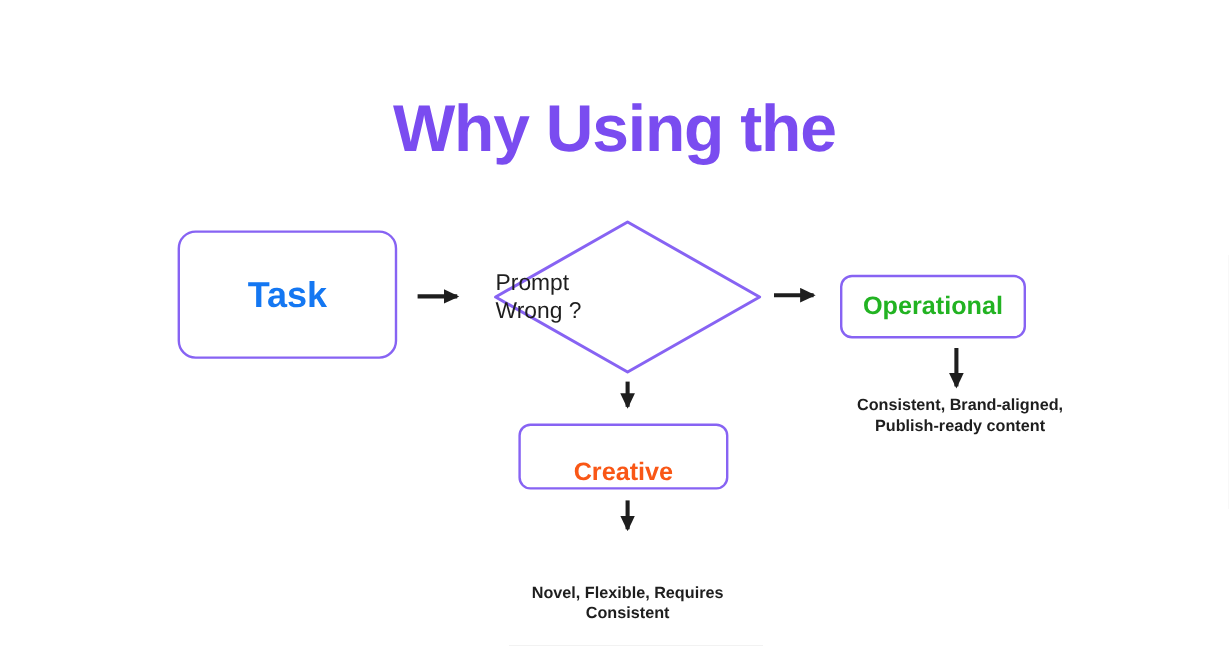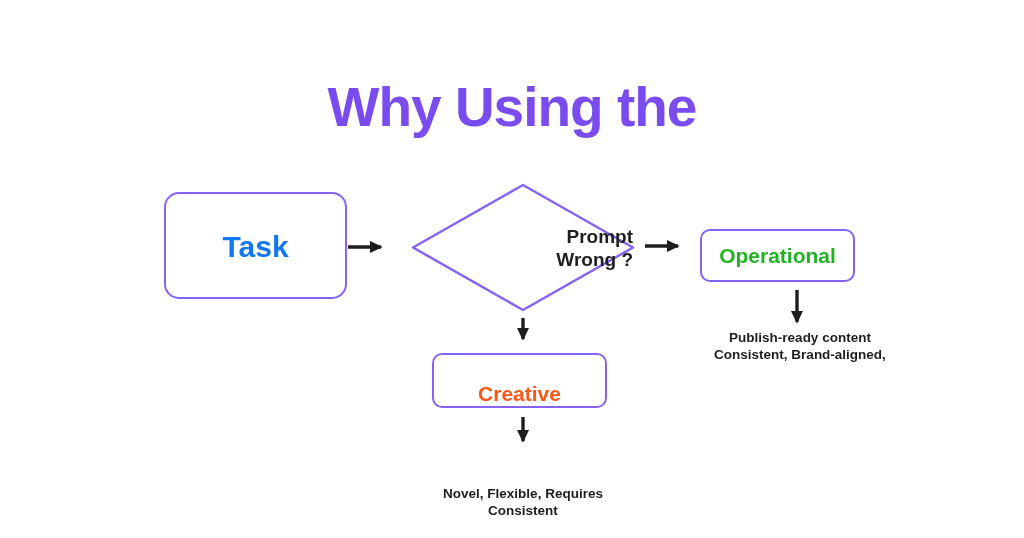--- a/index.html
+++ b/index.html
@@ -52,21 +52,21 @@
     background: #ffffff;
     border: 2.5px solid var(--c-node_border, #8763f3);
     box-sizing: border-box;
     display: flex;
     flex-direction: column;
     align-items: center;
     justify-content: center;
     text-align: center;
   }
   .node-task {
-    left: 164px; top: 192px;
+    left: 148px; top: 192px;
     width: 183px; height: 107px;
     border-radius: 15px;
   }
   .task-label {
     color: var(--c-task_label, #1477f2);
     font-size: 30px;
     font-weight: bold;
     line-height: 34px;
     margin-top: 2px;
   }
@@ -74,24 +74,24 @@
     color: var(--c-text, #1e1e1e);
     font-size: 13.5px;
     font-weight: bold;
     line-height: 16.5px;
     margin-top: 4px;
   }
   .decision-label {
     position: absolute;
     left: 413px; top: 225px;
     width: 220px;
-    text-align: right;
+    text-align: left;
     color: var(--c-text, #1e1e1e);
     font-size: 19px;
-    font-weight: bold;
+    font-weight: normal;
     line-height: 23px;
   }
   .node-operational {
     left: 700px; top: 229px;
     width: 155px; height: 53px;
     border-radius: 10px;
   }
   .operational-label {
     color: var(--c-operational_label, #22b322);
     font-size: 21px;
@@ -154,22 +154,22 @@
 
   <div class="node node-operational">
     <div class="operational-label">Operational</div>
   </div>
 
   <div class="node node-creative">
     <div class="creative-label">Creative</div>
   </div>
 
   <div class="outcome outcome-operational">
+    <span class="oline">Consistent, Brand-aligned,</span>
     <span class="oline">Publish-ready content</span>
-    <span class="oline">Consistent, Brand-aligned,</span>
   </div>
 
   <div class="outcome outcome-creative">
     <span class="oline">Novel, Flexible, Requires</span>
     <span class="oline">Consistent</span>
   </div>
 
 </div>
 
 </body></html>

